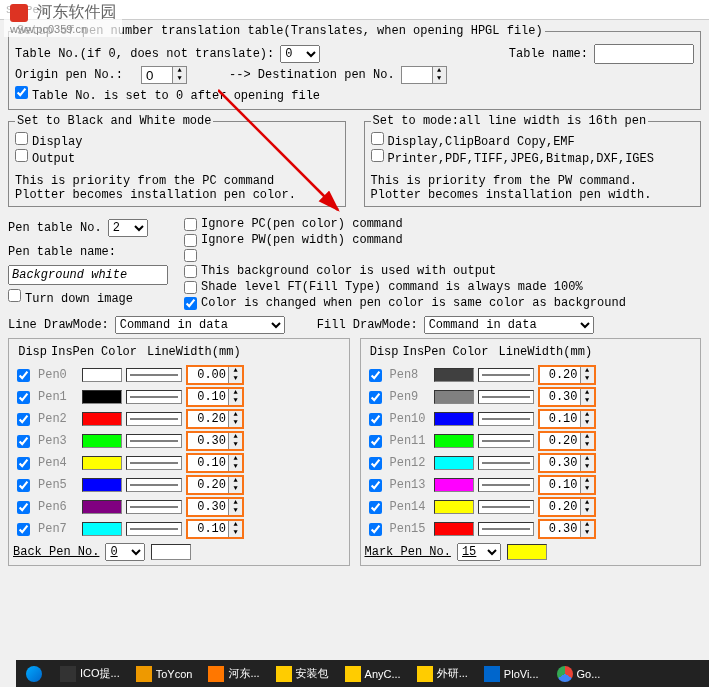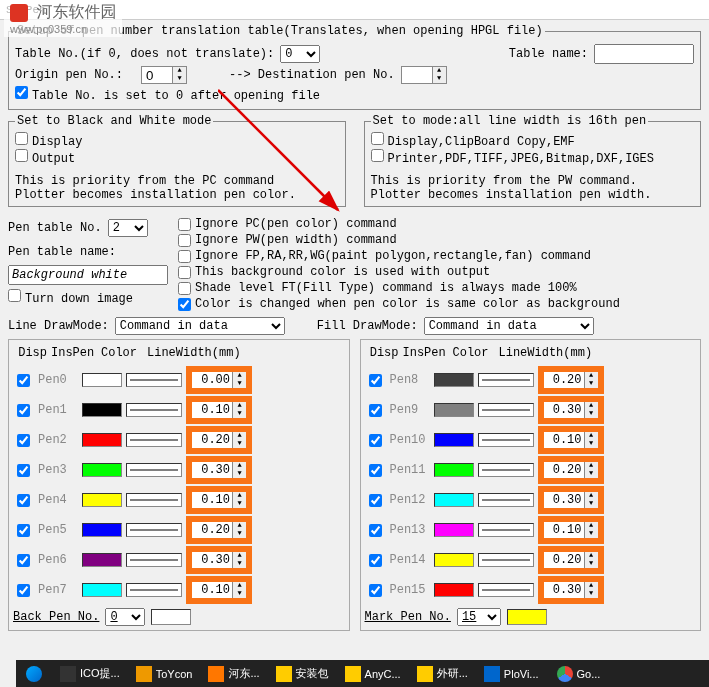--- a/index.html
+++ b/index.html
@@ -15,35 +15,35 @@
 label { font-size: 12px; }
 input[type="text"] { font-family: inherit; font-size: 12px; padding: 1px 2px; }
 input[type="checkbox"] { margin-right: 4px; }
 select { font-family: inherit; font-size: 12px; }
 .spinner { display: inline-flex; align-items: center; border: 1px solid #888; background: #fff; }
 .spinner input { border: none; width: 30px; text-align: left; padding-left: 4px; outline: none; }
 .spinner .arrows { display: flex; flex-direction: column; width: 14px; }
 .spinner .arrows span { height: 8px; font-size: 7px; text-align: center; line-height: 7px; cursor: pointer; background: #eee; border-left: 1px solid #888; }
 .two-col { display: flex; gap: 18px; }
 .two-col > fieldset { flex: 1; }
-.mid-row { display: flex; align-items: center; flex-wrap: wrap; }
+.mid-row { display: flex; align-items: center; gap: 6px; flex-wrap: wrap; }
 .check-stack { display: flex; flex-direction: column; gap: 2px; margin-left: 10px; }
 .check-stack label { display: flex; align-items: center; }
 button { font-family: inherit; font-size: 12px; padding: 2px 6px; background: #eee; border: 1px solid #888; cursor: pointer; }
 .pen-section { display: flex; gap: 10px; margin-top: 4px; }
 .pen-col { flex: 1; border: 1px solid #aaa; padding: 4px; background: #f0f0f0; }
 .pen-header { display: flex; gap: 4px; font-size: 12px; padding: 2px 0 4px; }
 .pen-header span:nth-child(1){ width: 34px; text-align: right;} .pen-header span:nth-child(2){ width: 46px;} .pen-header span:nth-child(3){ width: 42px;} .pen-header span:nth-child(4){ flex:1;}
 .pen-row { display: flex; align-items: center; gap: 4px; margin: 2px 0; }
 .pen-row input[type="checkbox"] { margin: 0 4px; }
 .pen-row .pen-name { width: 40px; color: #888; }
 .pen-row .color-box { width: 40px; height: 14px; border: 1px inset #888; background: #fff; display:inline-block; }
 .pen-row .line-box { width: 56px; height: 14px; border: 1px inset #888; background: #fff; position: relative; display:inline-block; }
 .pen-row .line-box::after { content:""; position:absolute; left:3px; right:3px; top:50%; border-top:1px solid #000; transform:translateY(-50%); }
-.pen-row .width-spin { display:inline-flex; border:6px solid #f97316; background:#fff; align-items:center; }
+.pen-row .width-spin { display:inline-flex; border:2px solid #f97316; background:#fff; align-items:center; }
 .pen-row .width-spin input { border:none; width:40px; text-align:right; padding-right:2px; font-family:inherit; font-size:12px; outline:none; }
 .pen-row .width-spin .ar { display:flex; flex-direction:column; width:14px; }
 .pen-row .width-spin .ar span { height:8px; font-size:7px; line-height:7px; text-align:center; background:#eee; border-left:1px solid #888; cursor:pointer; }
 .bottom-row { display:flex; align-items:center; gap:6px; margin-top:4px;text-decoration:underline; }
 .taskbar { position:absolute; bottom:0; left:16px; right:0; height:27px; background:#222; display:flex; align-items:center; gap:2px; padding:0 2px; }
 .taskbar .item { display:flex; align-items:center; gap:4px; color:#fff; font-size:11px; padding:0 8px; height:100%; font-family:sans-serif; }
 .taskbar .icon { width:16px; height:16px; display:inline-block; }
 .arrow-overlay { position:absolute; top:80px; left:218px; pointer-events:none; z-index:50; }
 .wide-select { width: 170px; }
 .small-input { width: 100px; }
@@ -129,21 +129,20 @@
         <label>
             <input type="checkbox" style="">
             <span>Ignore PC(pen color) command</span>
           </label>
         <label>
             <input type="checkbox" style="">
             <span>Ignore PW(pen width) command</span>
           </label>
         <label>
             <input type="checkbox" style="">
-            <span>Ignore FP,RA,RR,WG(paint polygon,rectangle,fan) command</span>
           </label>
         <label>
             <input type="checkbox" style="">
             <span>This background color is used with output</span>
           </label>
         <label>
             <input type="checkbox" style="">
             <span>Shade level FT(Fill Type) command is always made 100%</span>
           </label>
         <label>

